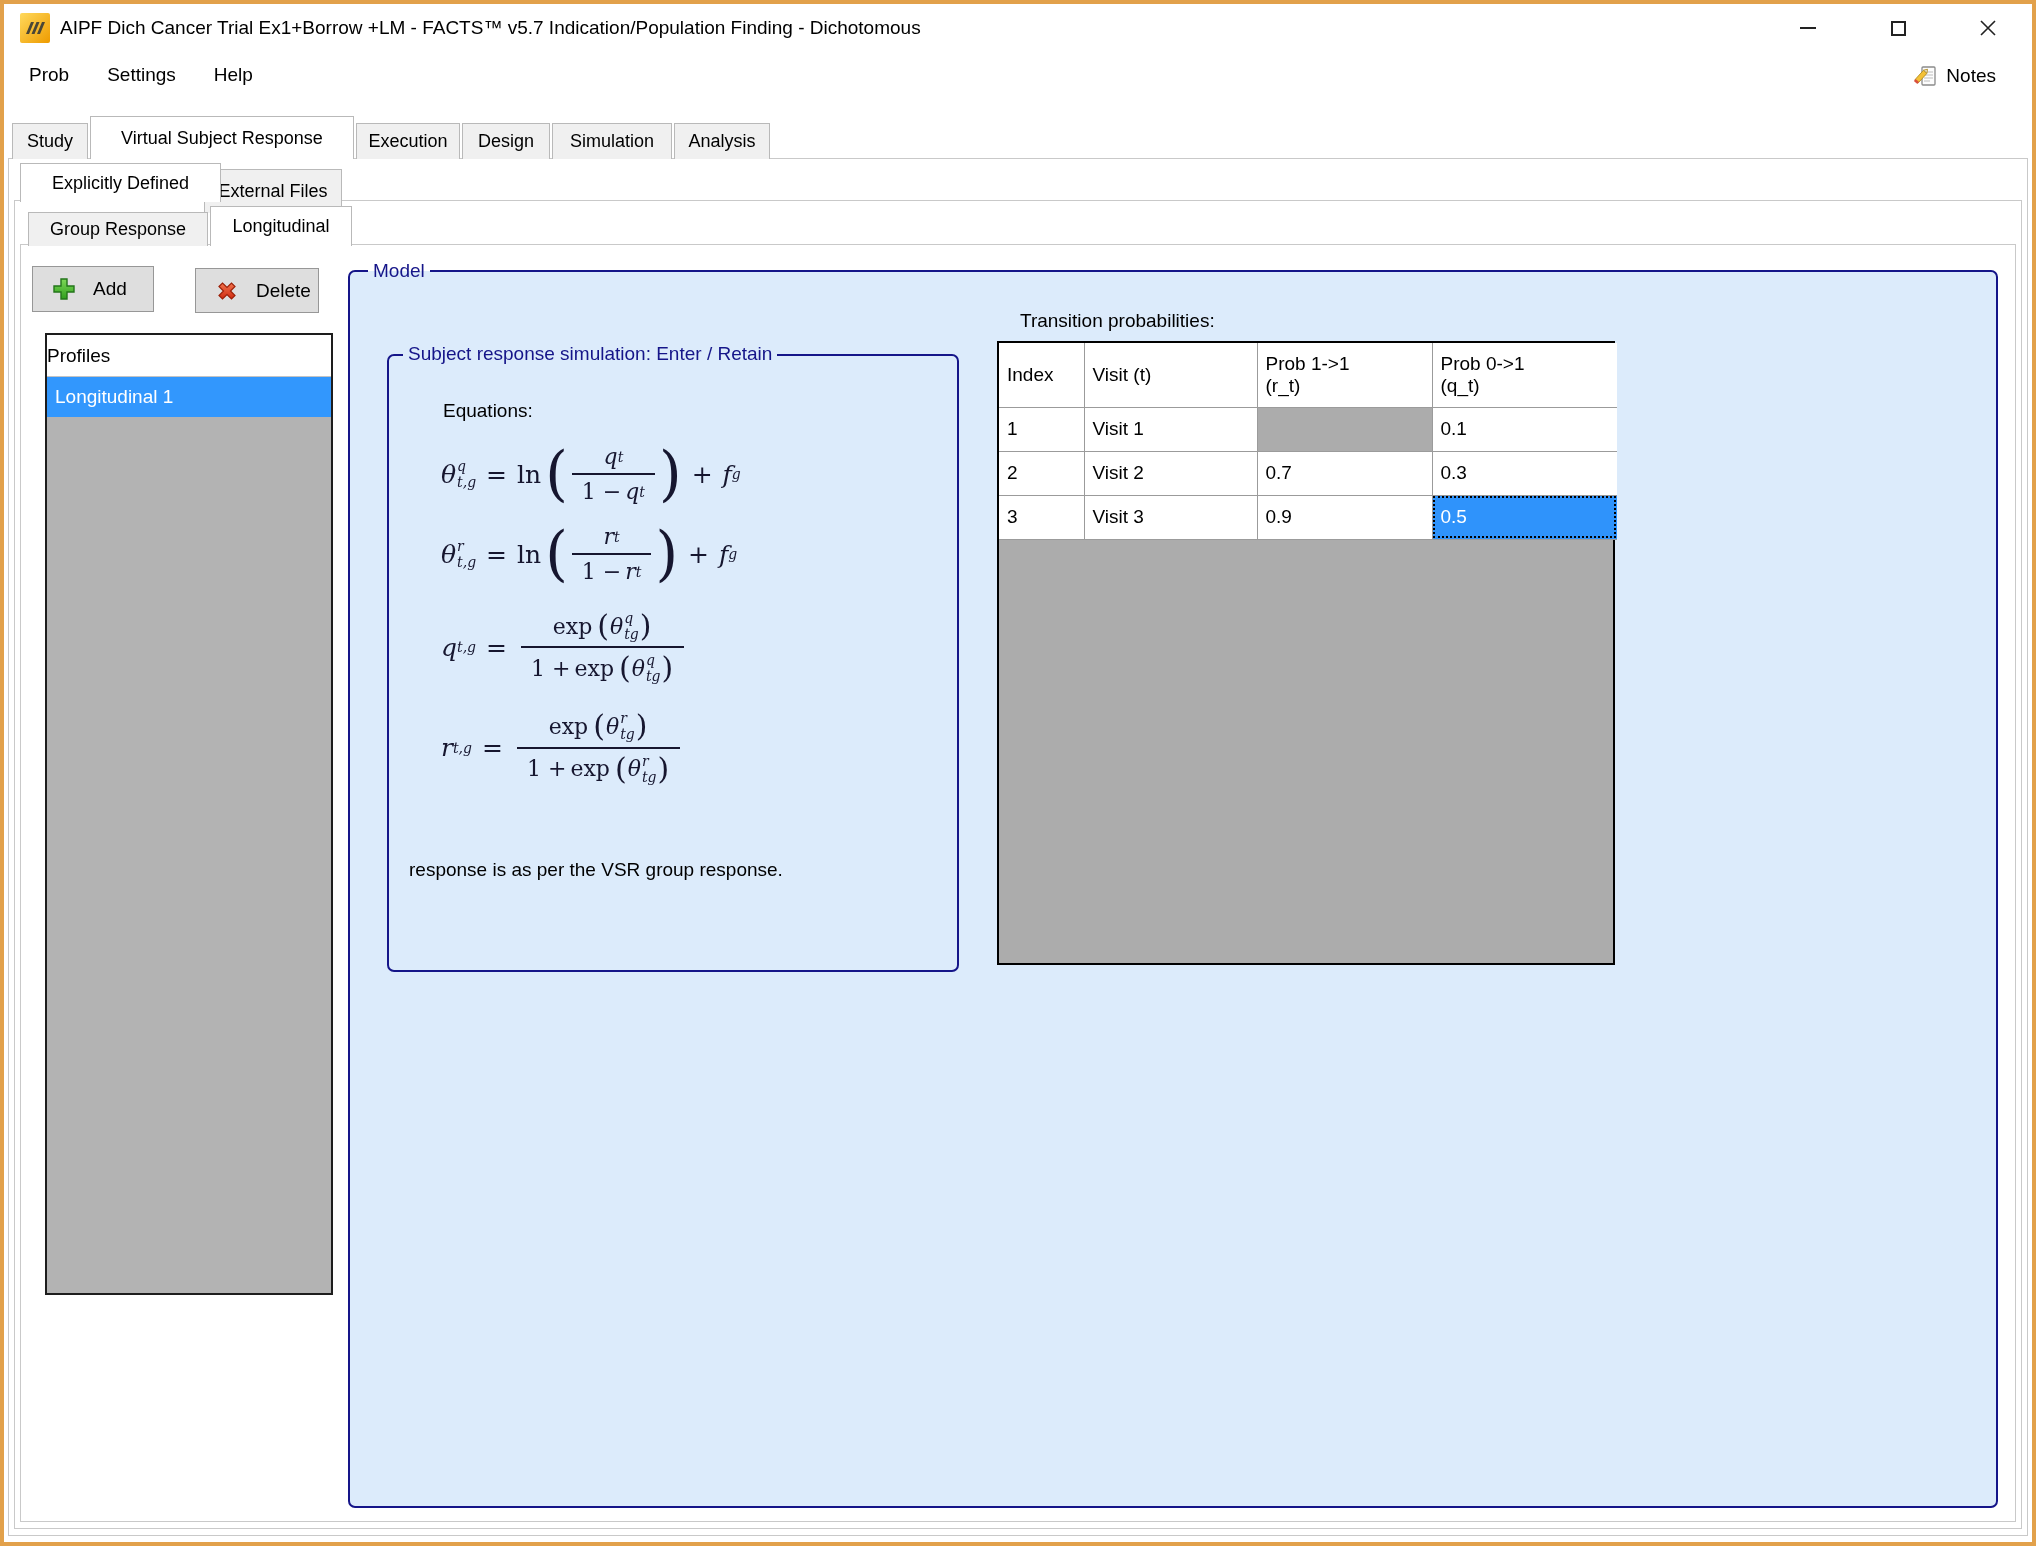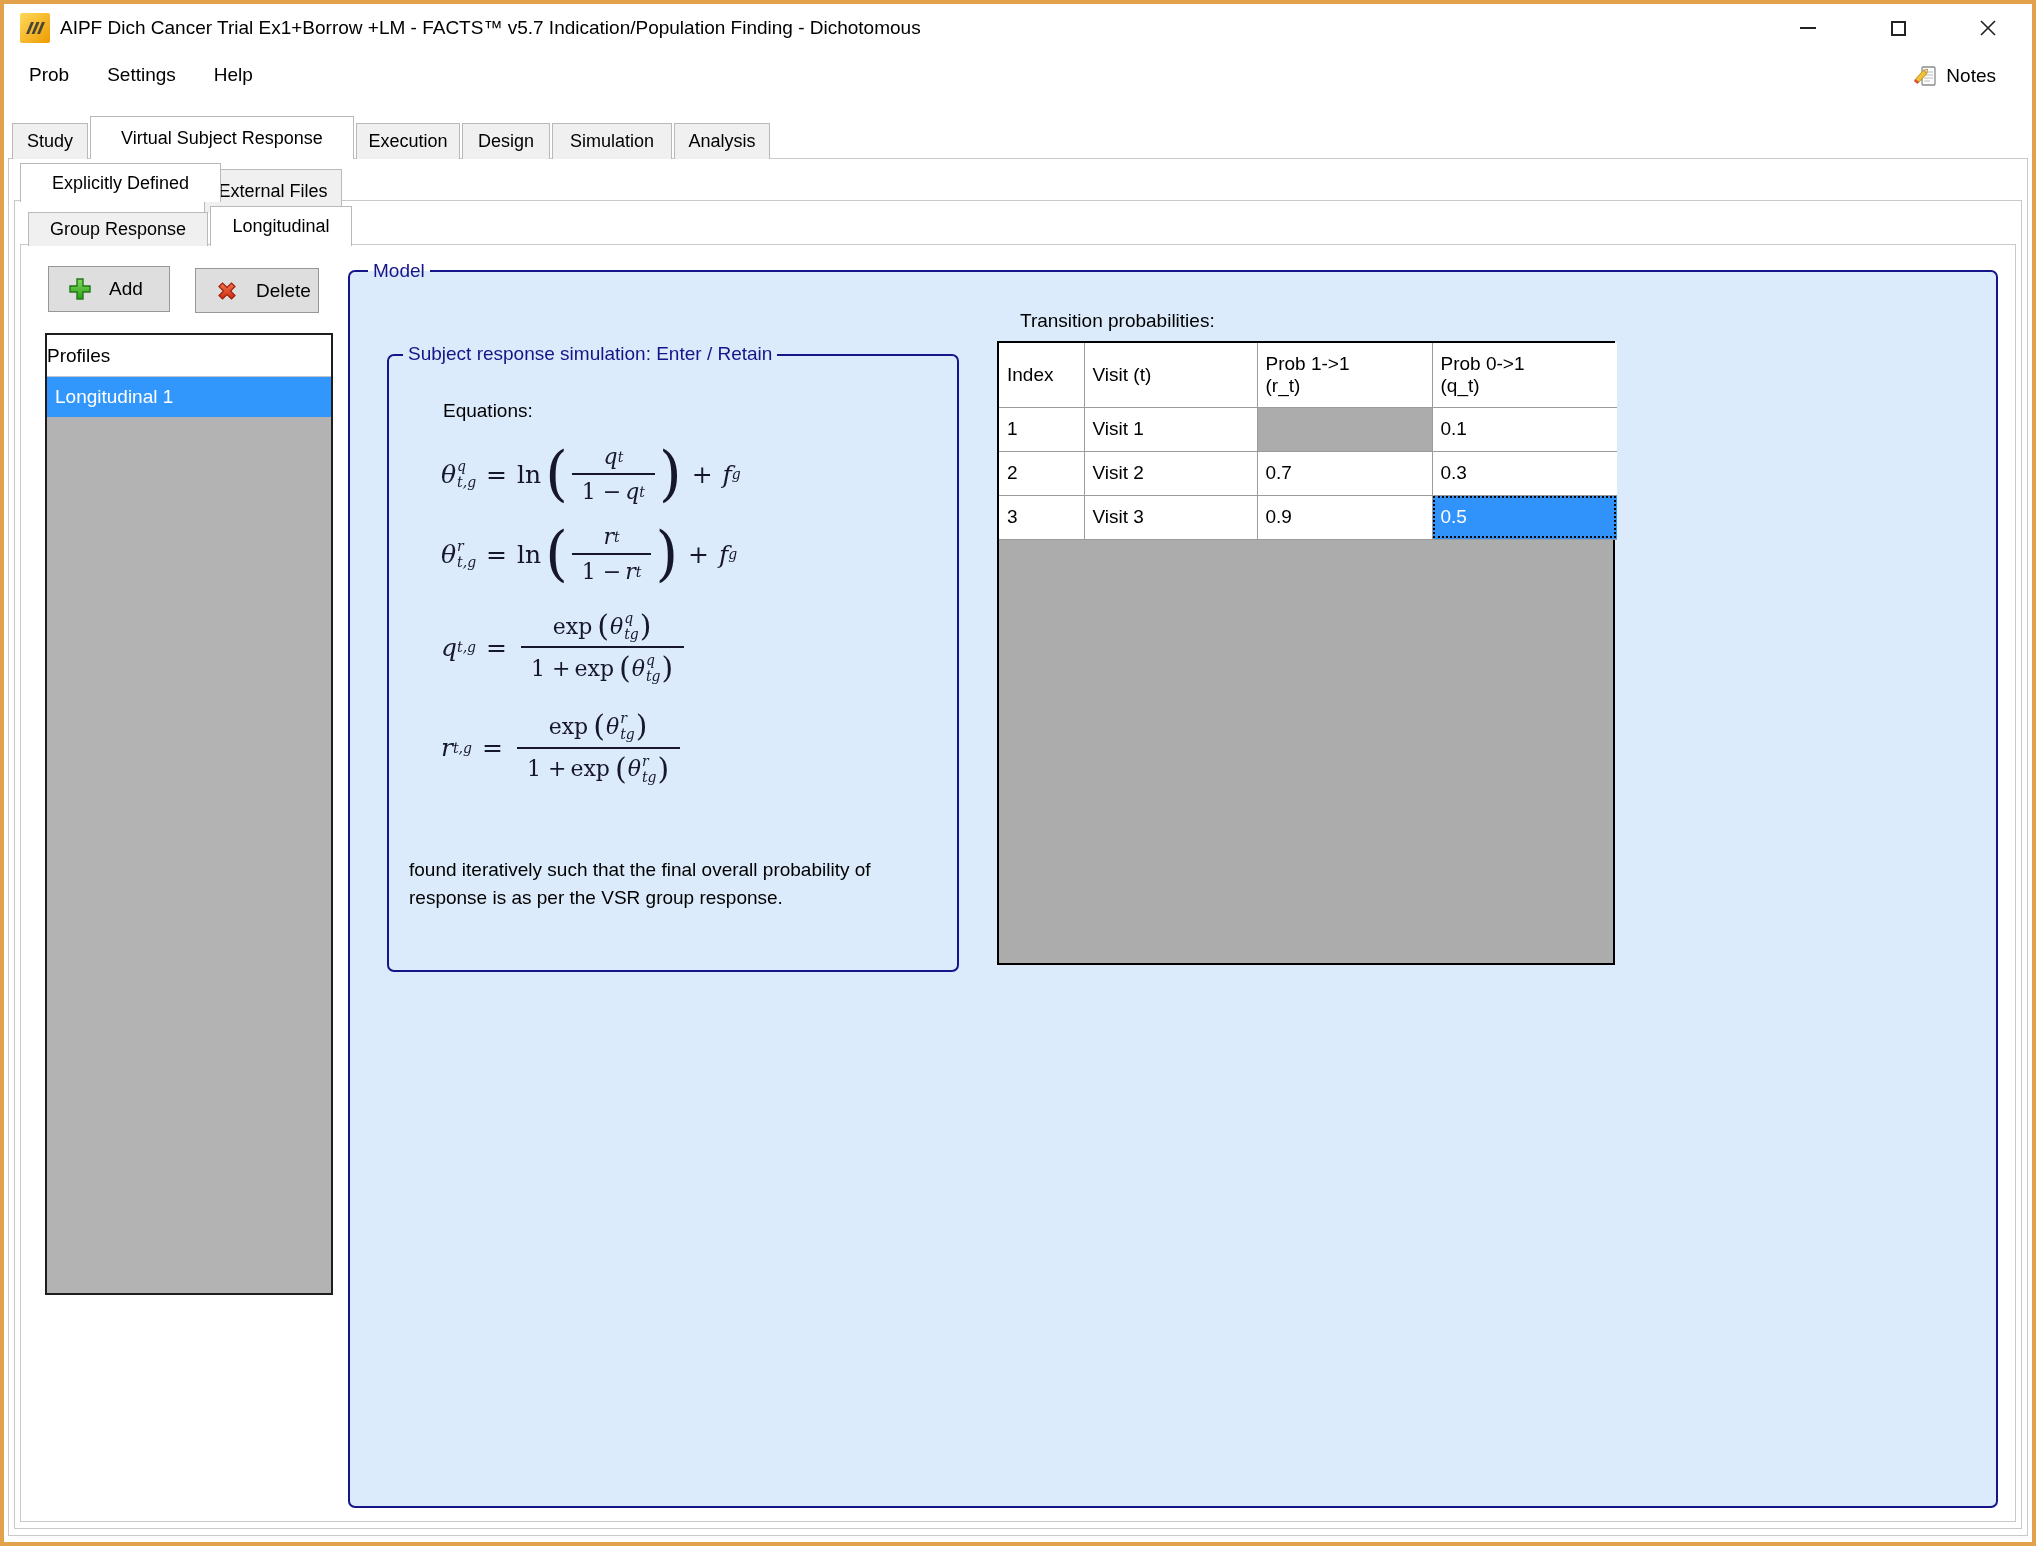--- a/index.html
+++ b/index.html
@@ -40,21 +40,21 @@
   #tab-analysis   { left:674px; top:123px; width:96px;  height:36px; }
   
   #tab-explicit   { left:20px;  top:163px; width:201px; height:39px; }
   #tab-external   { left:204px; top:169px; width:138px; height:44px; }
   
   #tab-group      { left:28px;  top:212px; width:180px; height:34px; }
   #tab-longitudinal { left:210px; top:206px; width:142px; height:40px; }
 
   
   .btn { position:absolute; display:flex; align-items:center; background:#dedede; border:1px solid #979797; font-size:19px; gap:16px; padding-left:18px; z-index:4; }
-  #add-button    { left:48px;  top:266px; width:122px; height:46px; }
+  #add-button    { left:32px;  top:266px; width:122px; height:46px; }
   #delete-button { left:195px; top:268px; width:124px; height:45px; }
 
   #profiles-list { position:absolute; left:45px; top:333px; width:288px; height:962px; border:2px solid #1d1d1d; background:#b3b3b3; display:flex; flex-direction:column; z-index:4; }
   #profiles-header { height:42px; line-height:42px; background:#fff; border-bottom:1px solid #c3c3c3; font-size:19px; }
   .profile-item { height:40px; line-height:40px; padding-left:8px; font-size:19px; color:#fff; background:#3297fd; }
 
   
   .groupbox { position:absolute; border:2px solid #151589; border-radius:7px; }
   .gb-label { position:absolute; top:-13px; left:18px; padding:0 5px; font-size:19px; color:#151589; white-space:nowrap; line-height:24px; }
   #model-box { left:348px; top:270px; width:1650px; height:1238px; background:#dcebfb; z-index:3; }
@@ -308,21 +308,20 @@
                 <span>tg</span>
               </span>
               <span class="paren-m">)</span>
             </span>
         </span>
       </div>
 
     </div>
 
     <div id="where-note">
-      <div>found iteratively such that the final overall probability of</div>
       <div>response is as per the VSR group response.</div>
     </div>
   </div>
 </div>
 
 <div id="transition-label">Transition probabilities:</div>
 <div id="transition-wrap">
   <table id="transition-table">
     <colgroup>
         <col style="width:85px">

